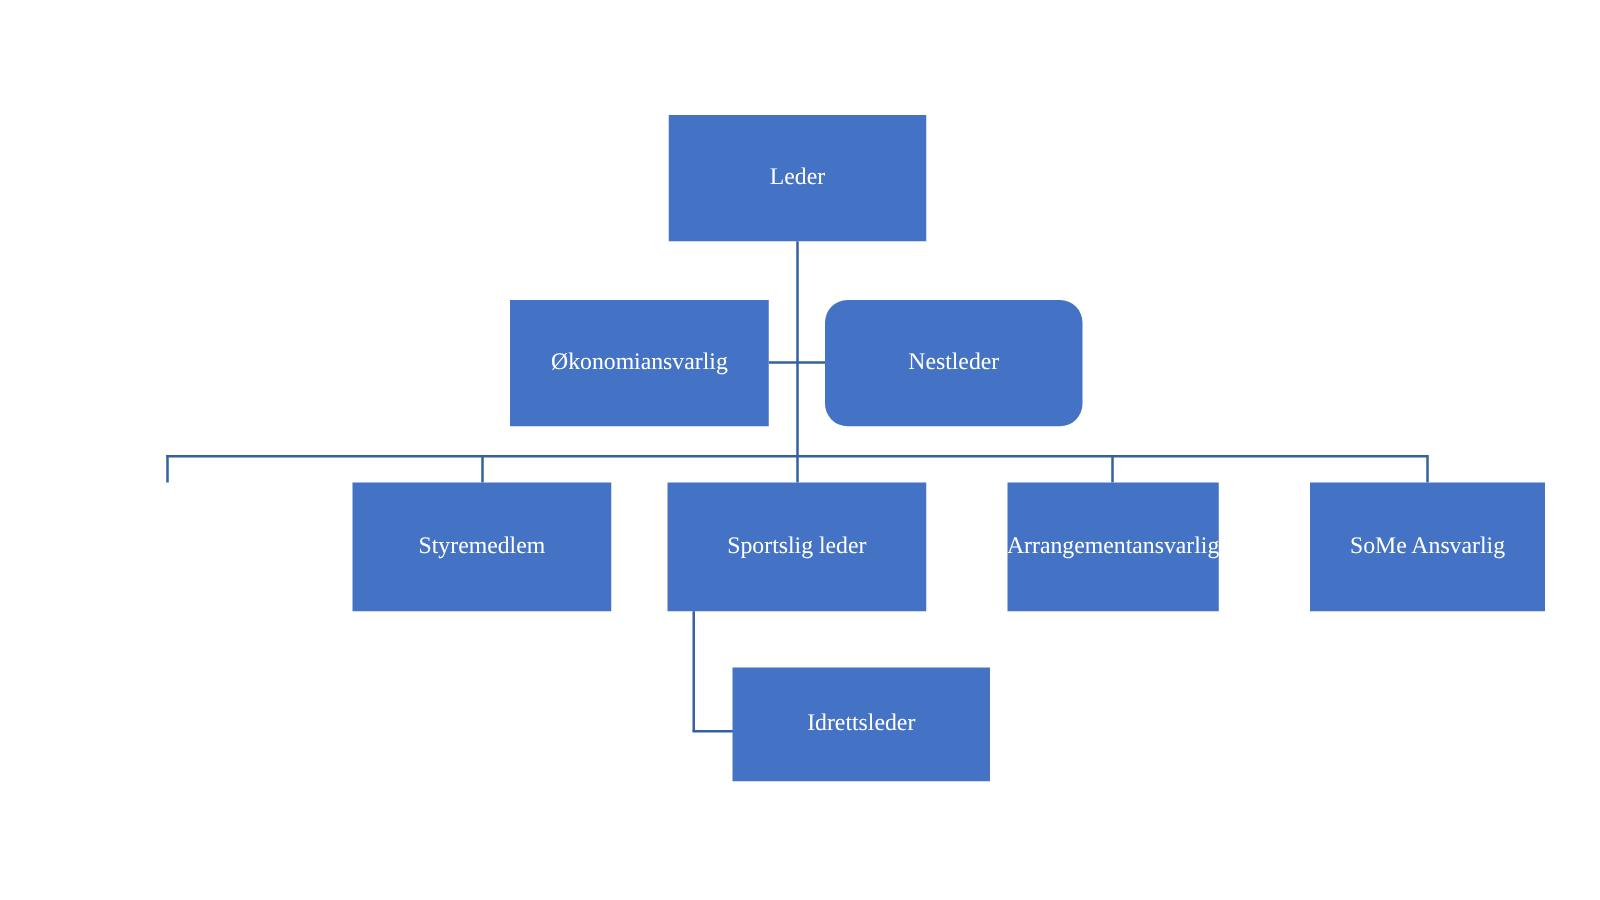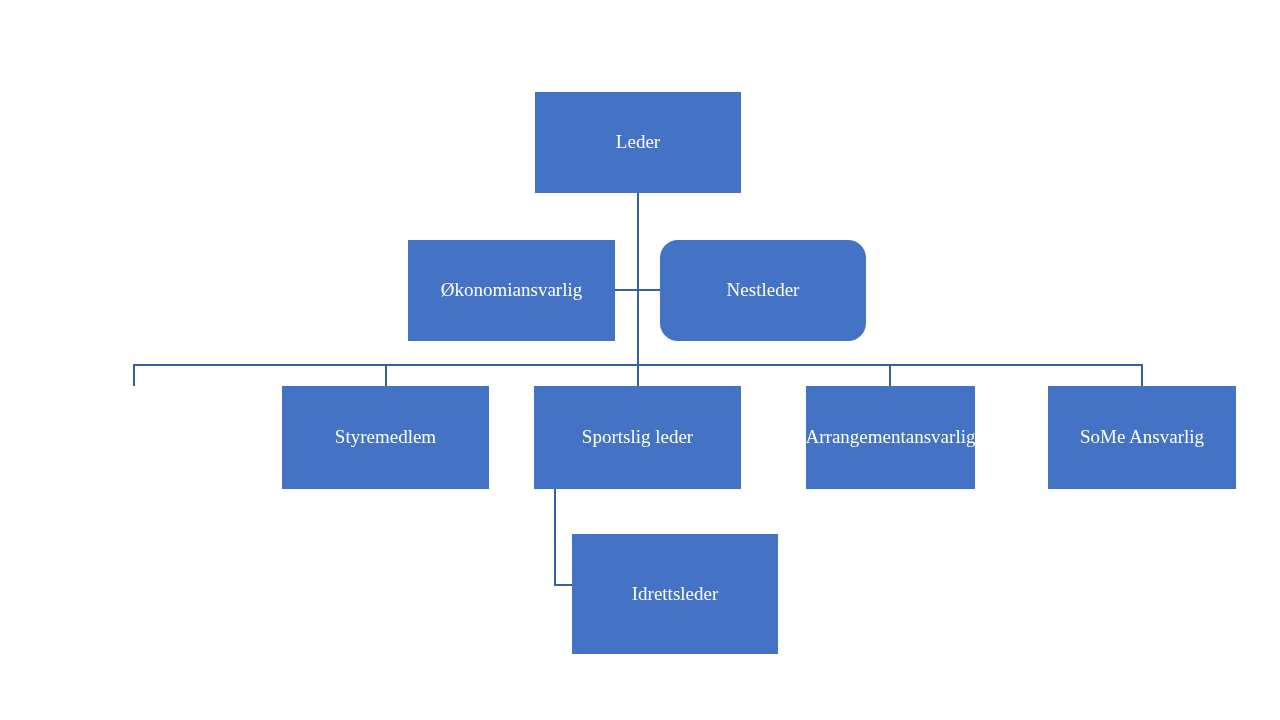--- a/index.html
+++ b/index.html
@@ -35,21 +35,21 @@
   }
   
   .n-leder        { left: 535px;  top: 80px;  width: 206px; height: 101px; }
   .n-okonomi      { left: 408px;  top: 228px; width: 207px; height: 101px; }
   .n-nestleder    { left: 660px;  top: 228px; width: 206px; height: 101px; border-radius: 18px; }
   .n-vara         { left: 31px;   top: 374px; width: 206px; height: 103px; }
   .n-styre        { left: 282px;  top: 374px; width: 207px; height: 103px; }
   .n-sport        { left: 534px;  top: 374px; width: 207px; height: 103px; text-align: center; }
   .n-arrangement  { left: 806px;  top: 374px; width: 169px; height: 103px; }
   .n-some         { left: 1048px; top: 374px; width: 188px; height: 103px; }
-  .n-idretts      { left: 572px;  top: 522px; width: 206px; height: 120px; }
+  .n-idretts      { left: 586px;  top: 522px; width: 206px; height: 91px; }
   
   .l-v-leder   { left: 637px;  top: 181px; width: 1.5px;  height: 193px; }
   .l-h-row2    { left: 615px;  top: 277px; width: 45px;   height: 1.5px; }
   .l-h-main    { left: 133px;  top: 352px; width: 1009px; height: 1.5px; }
   .l-d-vara    { left: 133px;  top: 352px; width: 1.5px;  height: 22px; }
   .l-d-styre   { left: 385px;  top: 352px; width: 1.5px;  height: 22px; }
   .l-d-arr     { left: 889px;  top: 352px; width: 1.5px;  height: 22px; }
   .l-d-some    { left: 1141px; top: 352px; width: 1.5px;  height: 22px; }
   .l-e-v       { left: 554px;  top: 477px; width: 1.5px;  height: 96px; }
   .l-e-h       { left: 554px;  top: 572px; width: 33px;   height: 1.5px; }

